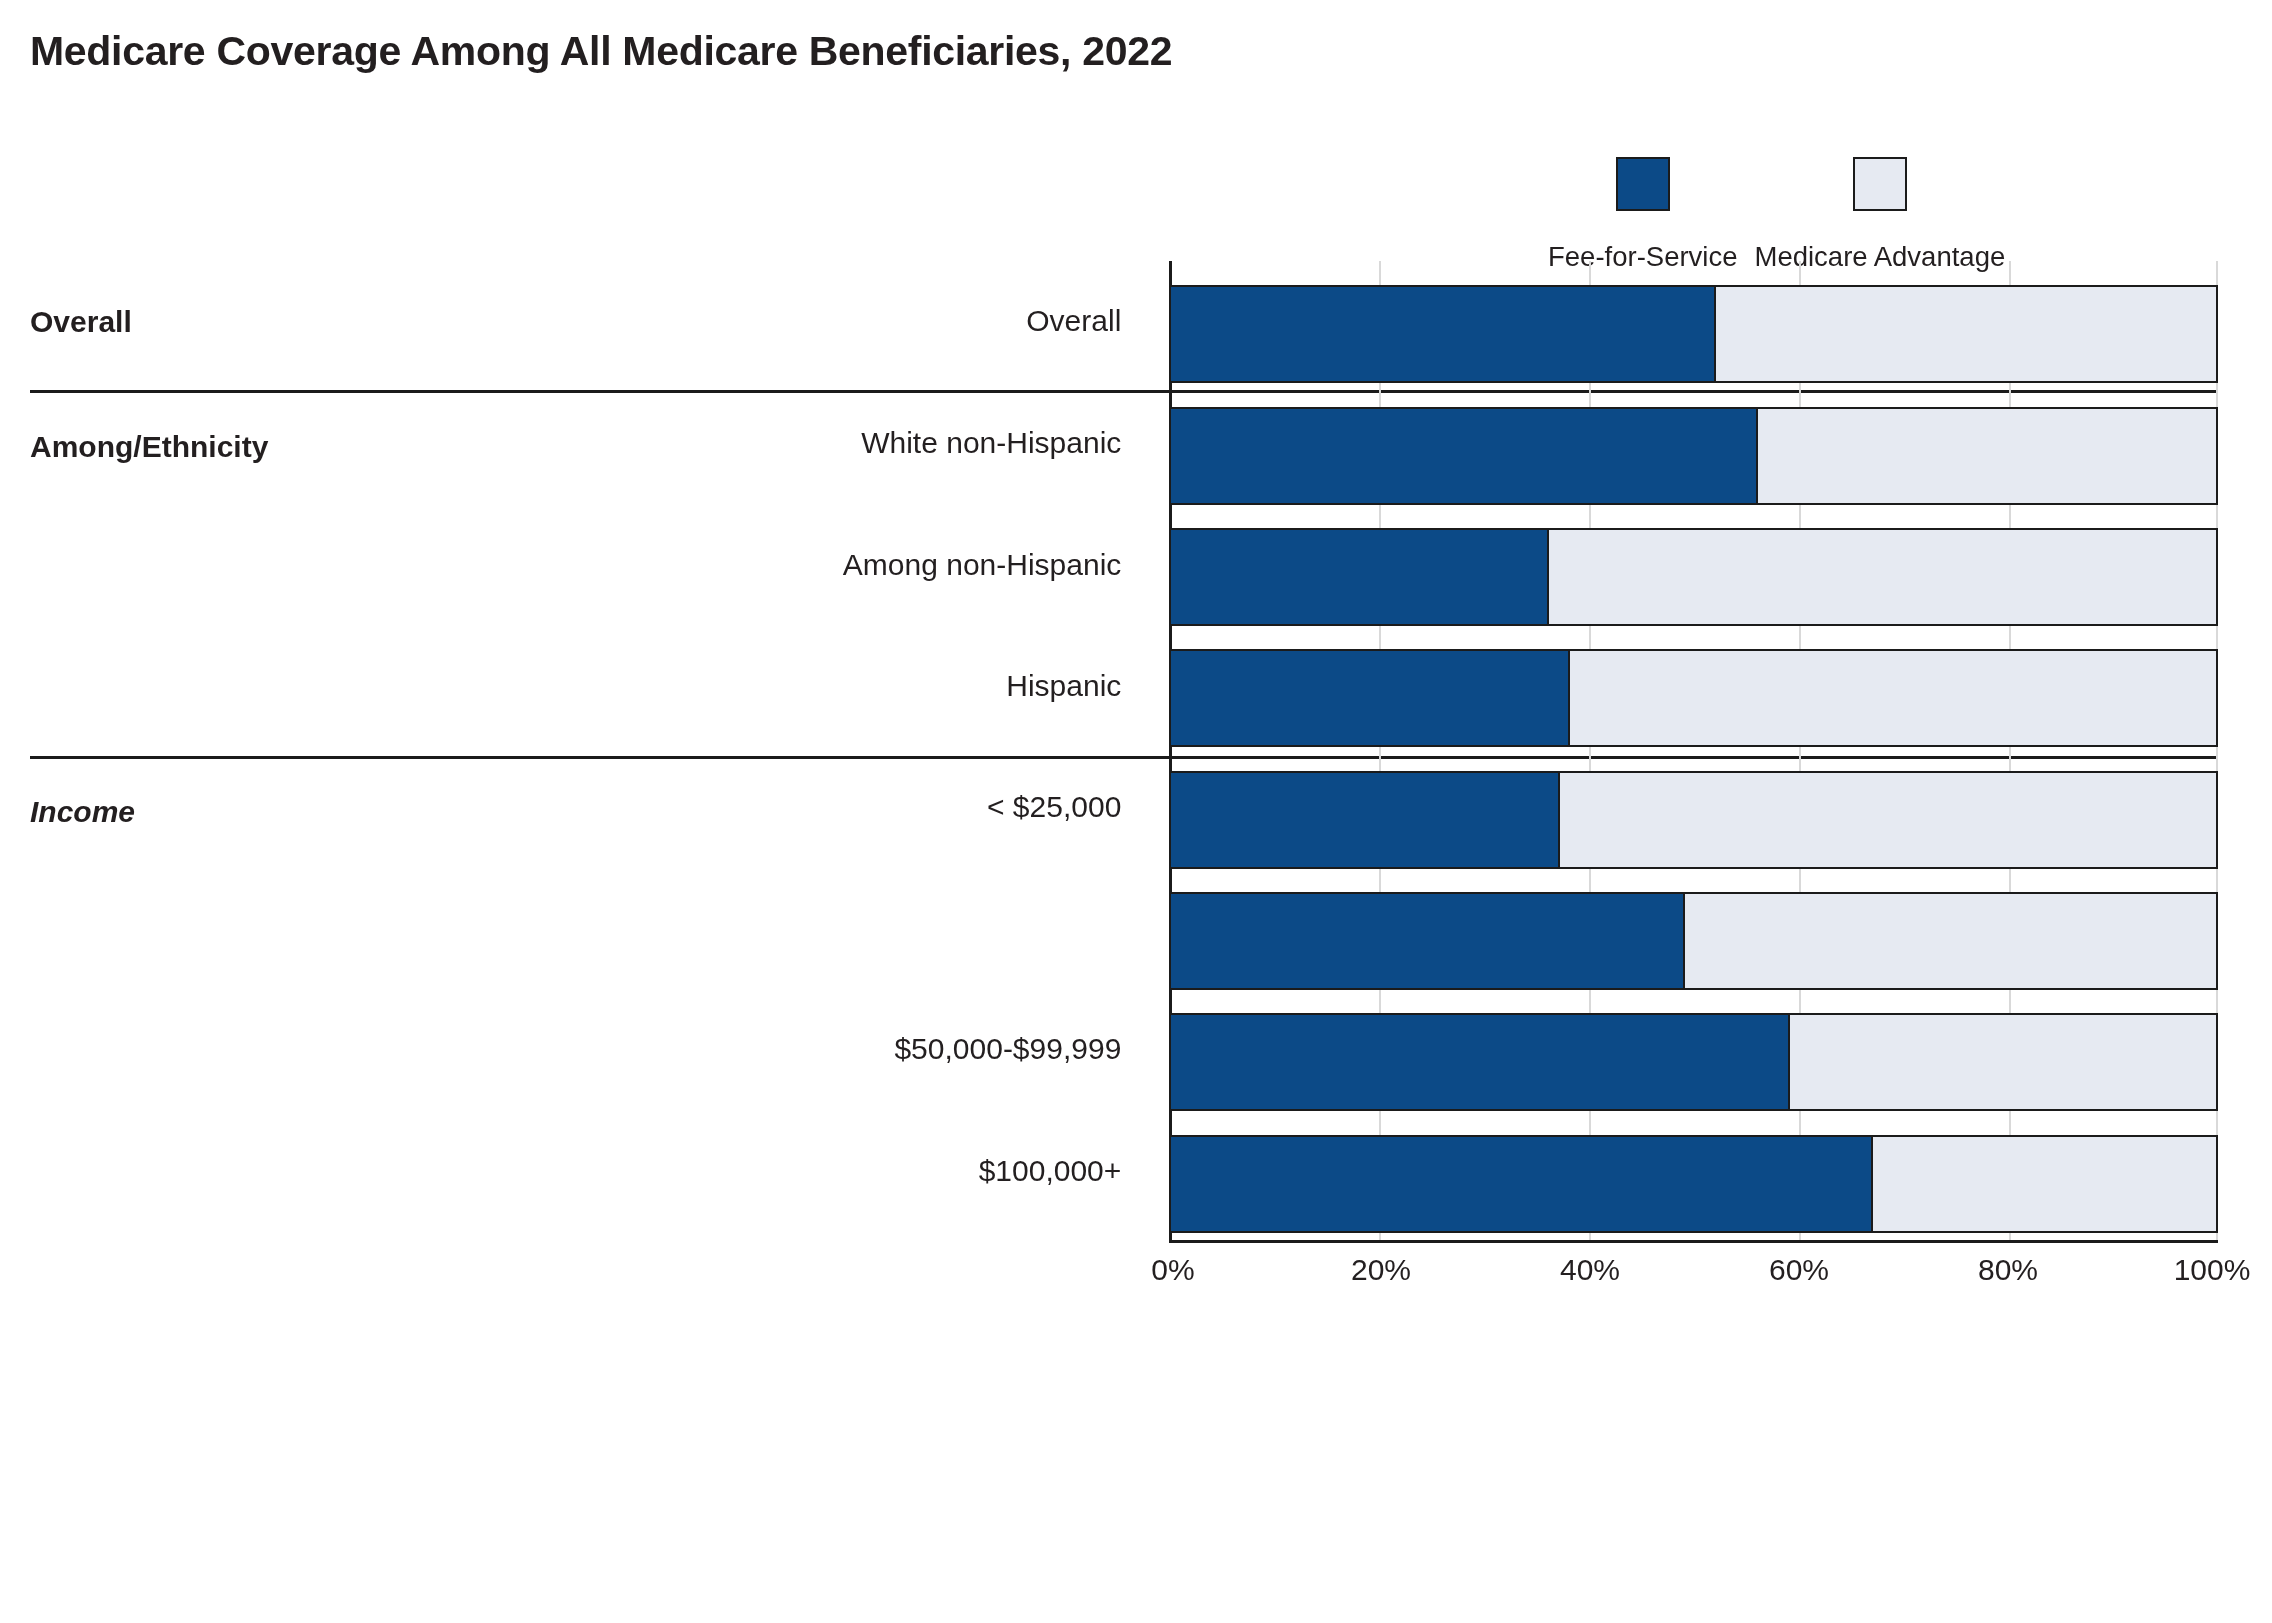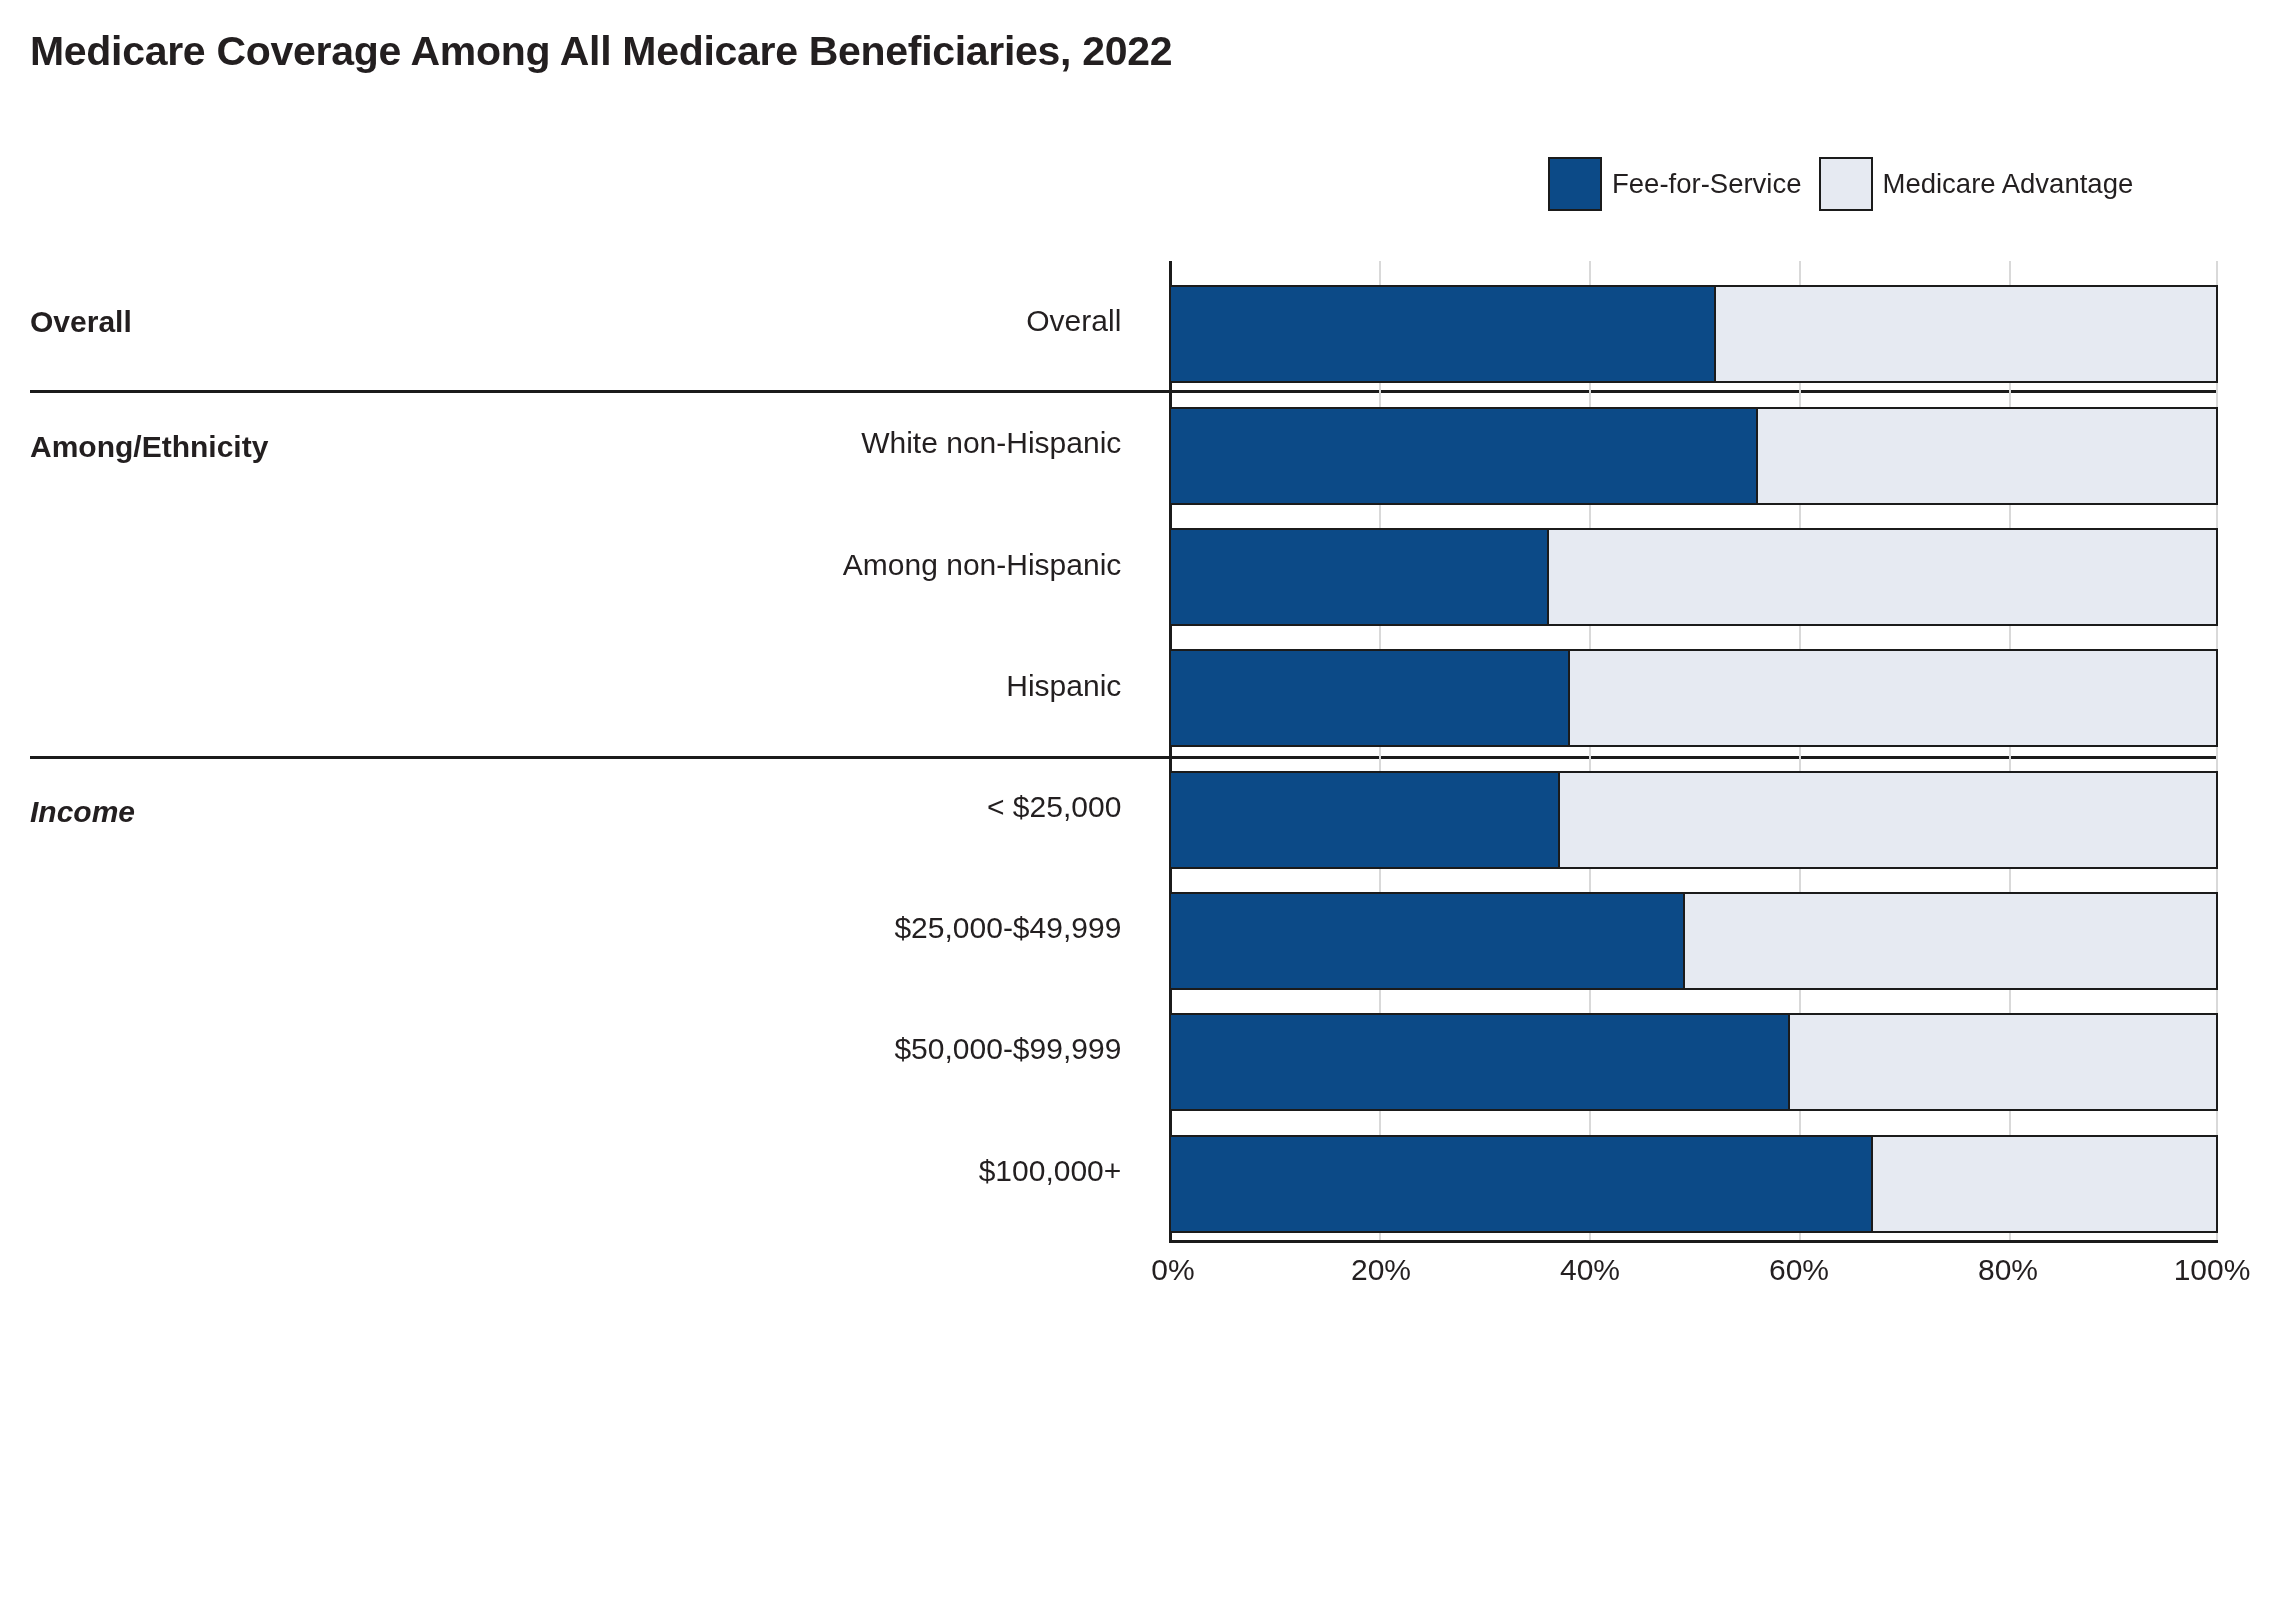--- a/index.html
+++ b/index.html
@@ -40,21 +40,22 @@
     position: absolute;
     left: 1548px;
     top: 157px;
     display: flex;
     align-items: center;
     gap: 17px;
   }
   .legend-item {
     display: flex;
     align-items: center;
-    gap: 10px;
+    gap: 30px;
+    flex-direction: column;
   }
   .legend-swatch {
     width: 54px;
     height: 54px;
     border: 2px solid #1b1b1b;
     box-sizing: border-box;
   }
   .legend-label {
     font-size: 27.5px;
     color: #231f20;
@@ -184,21 +185,20 @@
   <div class="group-label" style="top:795px;font-style:italic;">Income</div>
 
   <div class="separator" style="top:390px;"></div>
   <div class="separator" style="top:756px;"></div>
 
   <div class="cat-label-holder" style="top:304px;">Overall</div>
   <div class="cat-label-holder" style="top:426px;padding-left:19px;">White non-Hispanic</div>
   <div class="cat-label-holder" style="top:548px;">Among non-Hispanic</div>
   <div class="cat-label-holder" style="top:669px;">Hispanic</div>
   <div class="cat-label-holder" style="top:790px;">&lt; $25,000</div>
-  <div class="cat-label-holder" style="top:911px;">$25,000-$49,999</div>
   <div class="cat-label-holder" style="top:1032px;">$50,000-$99,999</div>
   <div class="cat-label-holder" style="top:1154px;">$100,000+</div>
 
   <div class="plot">
     <div class="plot-axis-line"></div>
     <div class="gridline" style="left:210px;"></div>
     <div class="gridline" style="left:420px;"></div>
     <div class="gridline" style="left:630px;"></div>
     <div class="gridline" style="left:840px;"></div>
     <div class="gridline" style="left:1047px;"></div>

